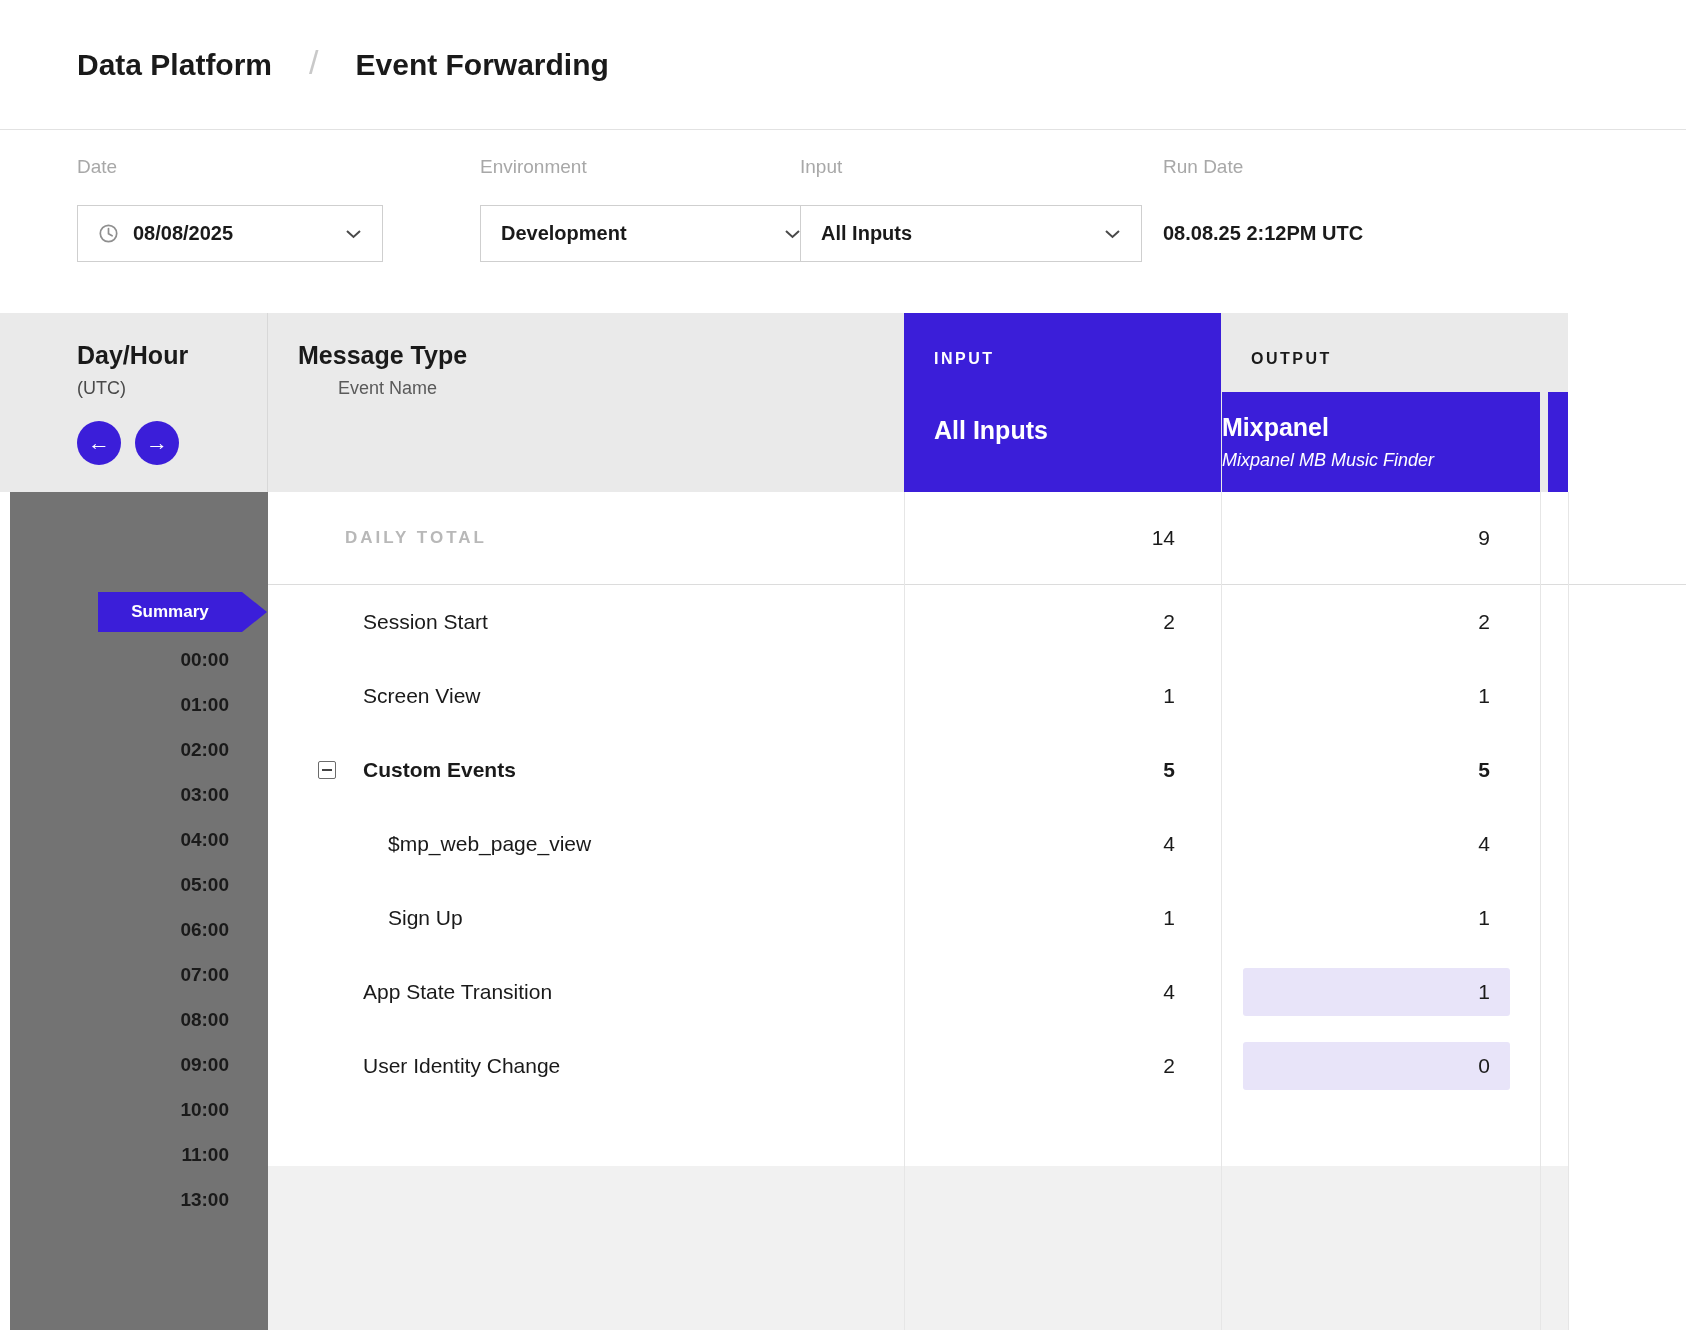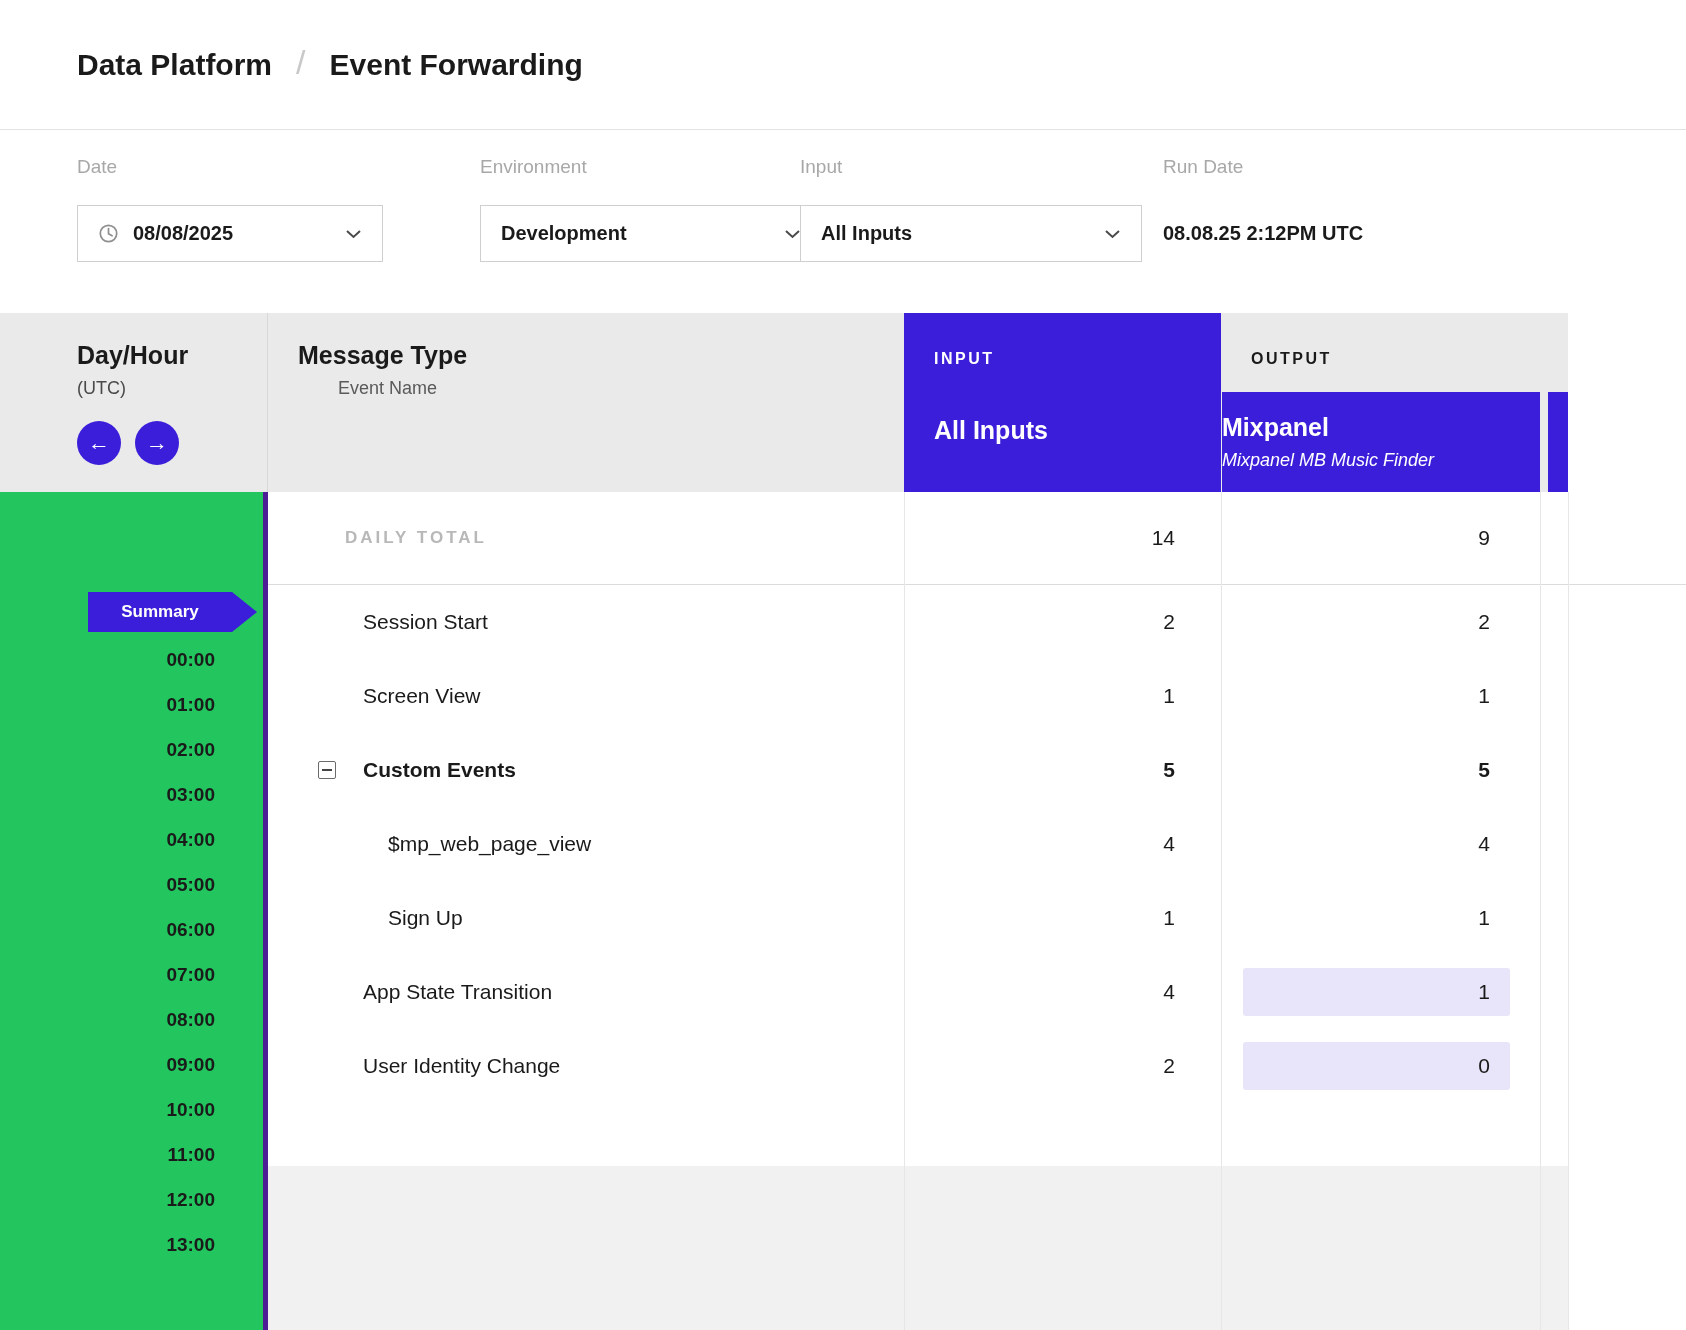--- a/index.html
+++ b/index.html
@@ -4,21 +4,21 @@
 <style>
   * { margin:0; padding:0; box-sizing:border-box; }
   html,body { background:#fff; }
   body { font-family:"Liberation Sans","DejaVu Sans",sans-serif; color:#1a1a1a; }
   :root { --accent:#3B1ED9; --highlight:#E8E4F9; --header-bg:#EAEAEA; }
 
   .page { position:relative; width:1686px; height:1330px; background:#fff; overflow:hidden; }
 
   
   .breadcrumb-bar { position:absolute; top:0; left:0; width:1686px; height:130px;
-    border-bottom:1px solid #e2e2e2; display:flex; align-items:center; padding-left:77px; gap:24px; background:#fff; }
+    border-bottom:1px solid #e2e2e2; display:flex; align-items:center; padding-left:77px; gap:37px; background:#fff; }
   .crumb { font-size:30px; font-weight:bold; color:#1a1a1a; }
   .crumb.link { cursor:pointer; }
   .crumb-sep { font-size:34px; color:#c9c9c9; font-weight:normal; transform:translateY(-2px); }
 
   
   .filters { position:absolute; top:130px; left:0; width:1686px; height:183px; background:#fff; }
   .fgroup { position:absolute; top:25px; }
   .fgroup .flabel { font-size:19px; color:#a8a8a8; line-height:24px; margin-bottom:26px; }
   .control { height:57px; border:1px solid #cfcfcf; background:#fff; display:flex; align-items:center;
     justify-content:space-between; padding:0 20px; cursor:pointer; }
@@ -48,22 +48,22 @@
   .hdr-output { position:absolute; left:1221px; top:0; width:347px; height:100%; }
   .hdr-output .col-label { position:absolute; top:37px; left:30px; color:#1a1a1a; }
   .mixpanel-block { position:absolute; left:1px; top:79px; width:318px; height:100px; background:var(--accent);
     color:#fff; padding-top:20px; }
   .mixpanel-block .col-title { font-size:25px; font-weight:bold; line-height:30px; }
   .mixpanel-block .col-sub { font-size:18px; margin-top:8px;font-style:italic; }
   .next-col-sliver { position:absolute; left:327px; top:79px; width:20px; height:100px; background:var(--accent); }
 
   
   .rows-area { position:absolute; top:492px; left:0; width:1686px; height:838px; background:#fff; }
-  .sidebar { position:absolute; left:0; top:0; width:268px; height:100%; background:#22c55e;
-    border-right:5px solid #4c1d95; }
+  .sidebar { position:absolute; left:10px; top:0; width:268px; height:100%; background:#737373;
+    border-right:1px solid #4c1d95; }
   .summary-badge { position:absolute; top:100px; left:88px; width:144px; height:40px; background:var(--accent);
     color:#fff; font-size:17px; font-weight:bold; text-align:center; line-height:40px; cursor:pointer; }
   .summary-badge::after { content:""; position:absolute; right:-25px; top:0; width:0; height:0;
     border-top:20px solid transparent; border-bottom:20px solid transparent; border-left:25px solid var(--accent); }
   .hour-list { position:absolute; top:145px; left:0; right:48px; text-align:right; }
   .hour-label { height:45px; line-height:45px; font-size:19px; font-weight:bold; color:#1a1a1a; cursor:pointer; }
 
   .rows-main { position:absolute; left:268px; top:0; width:1418px; height:674px; background:#fff; }
   .daily-row { display:flex; height:93px; border-bottom:1px solid #dcdcdc; align-items:center; }
   .cell-name { width:636px; }
@@ -189,21 +189,20 @@
           <div class="hour-label">02:00</div>
           <div class="hour-label">03:00</div>
           <div class="hour-label">04:00</div>
           <div class="hour-label">05:00</div>
           <div class="hour-label">06:00</div>
           <div class="hour-label">07:00</div>
           <div class="hour-label">08:00</div>
           <div class="hour-label">09:00</div>
           <div class="hour-label">10:00</div>
           <div class="hour-label">11:00</div>
-          <div class="hour-label">12:00</div>
           <div class="hour-label">13:00</div>
         </div>
     </div>
 
     <div class="rows-main">
       <div class="daily-row">
         <div class="daily-label">DAILY TOTAL</div>
         <div class="daily-val">14</div>
         <div class="daily-out">9</div>
       </div>

